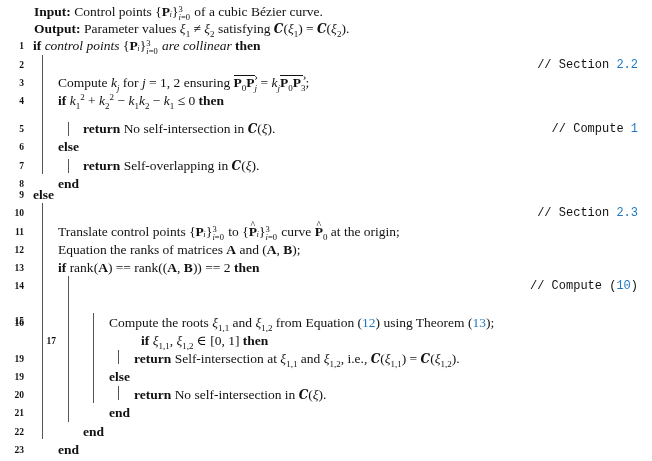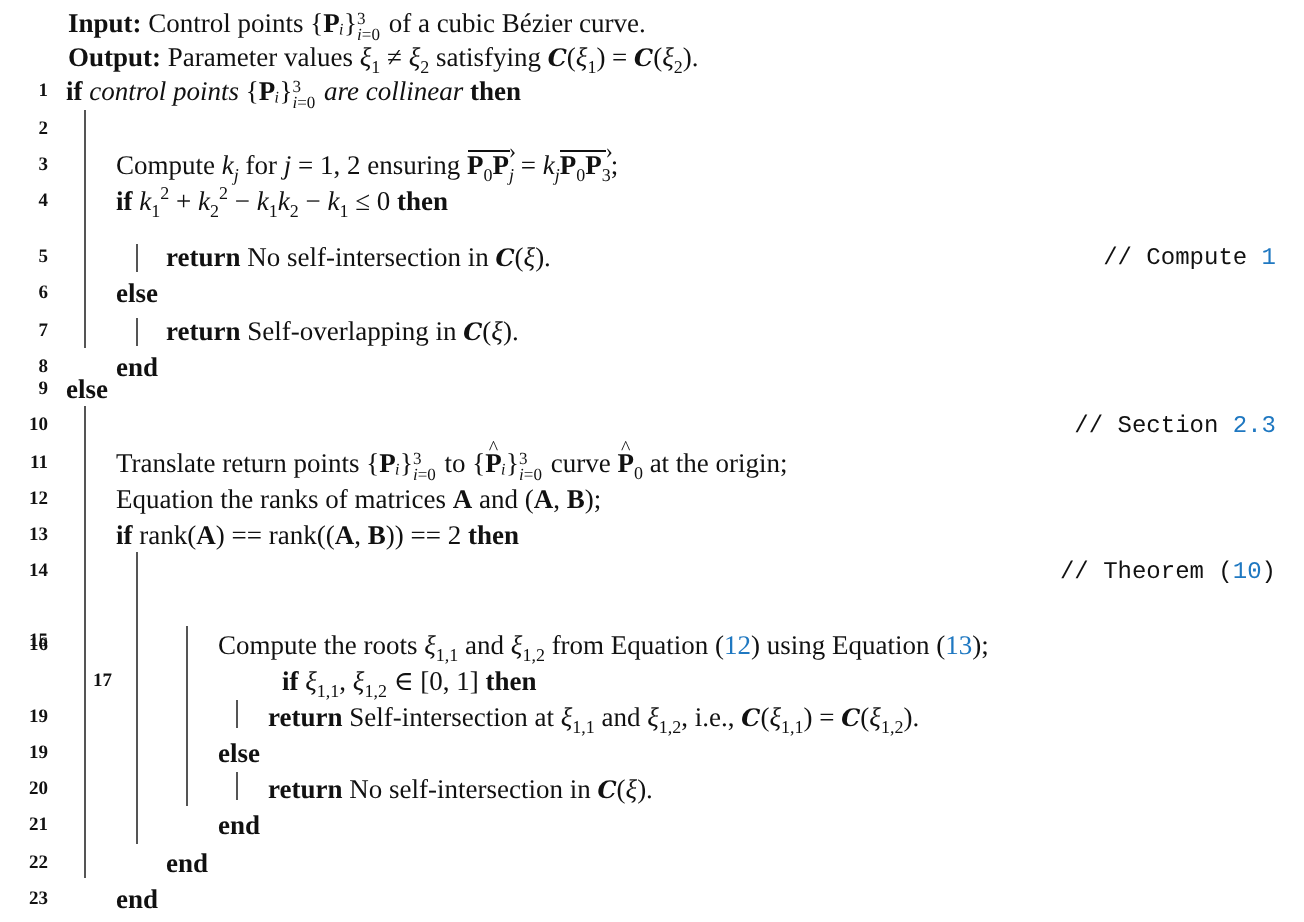--- a/index.html
+++ b/index.html
@@ -46,20 +46,21 @@
 <div class="vbar" style="left:118px; top:350px; height:14px;"></div>
 <div class="vbar" style="left:118px; top:386px; height:14px;"></div>
 
 <div class="line" style="top:37px;">
   <span class="ln">1</span>
   <span class="txt" style="left:33px;"><span class="kw">if</span> <span class="it">control points </span>{<b>P</b><i>ᵢ</i>}<span class="ssup"><span>3</span><span><i>i</i>=0</span></span><span class="it"> are collinear</span> <span class="kw">then</span></span>
 </div>
 
 <div class="line" style="top:56px;">
   <span class="ln">2</span>
+  <span class="cmt"><span>// Section </span><span class="ref">2.2</span></span>
 </div>
 
 <div class="line" style="top:74px;">
   <span class="ln">3</span>
   <span class="txt" style="left:58px;"><span>Compute </span><i>k<sub>j</sub></i><span> for </span><i>j</i><span> = 1, 2 ensuring </span><span class="vec"><b>P</b><sub>0</sub><b>P</b><sub><i>j</i></sub></span> = <i>k<sub>j</sub></i><span class="vec"><b>P</b><sub>0</sub><b>P</b><sub>3</sub></span>;</span>
 </div>
 
 <div class="line" style="top:92px;">
   <span class="ln">4</span>
   <span class="txt" style="left:58px;"><span class="kw">if</span> <i>k</i><sub>1</sub><sup>2</sup> + <i>k</i><sub>2</sub><sup>2</sup> − <i>k</i><sub>1</sub><i>k</i><sub>2</sub> − <i>k</i><sub>1</sub> ≤ 0 <span class="kw">then</span></span>
@@ -91,45 +92,45 @@
   <span class="txt kw" style="left:33px;">else</span>
 </div>
 
 <div class="line" style="top:204px;">
   <span class="ln">10</span>
   <span class="cmt"><span>// Section </span><span class="ref">2.3</span></span>
 </div>
 
 <div class="line" style="top:223px;">
   <span class="ln">11</span>
-  <span class="txt" style="left:58px;"><span>Translate return points </span>{<b>P</b><i>ᵢ</i>}<span class="ssup"><span>3</span><span><i>i</i>=0</span></span><span> to </span>{<span class="hat"><b>P</b></span><i>ᵢ</i>}<span class="ssup"><span>3</span><span><i>i</i>=0</span></span><span> curve </span><span class="hat"><b>P</b></span><sub>0</sub><span> at the origin;</span></span>
+  <span class="txt" style="left:58px;"><span>Translate control points </span>{<b>P</b><i>ᵢ</i>}<span class="ssup"><span>3</span><span><i>i</i>=0</span></span><span> to </span>{<span class="hat"><b>P</b></span><i>ᵢ</i>}<span class="ssup"><span>3</span><span><i>i</i>=0</span></span><span> curve </span><span class="hat"><b>P</b></span><sub>0</sub><span> at the origin;</span></span>
 </div>
 
 <div class="line" style="top:241px;">
   <span class="ln">12</span>
   <span class="txt" style="left:58px;"><span>Equation the ranks of matrices </span><b>A</b><span> and </span>(<b>A</b>, <b>B</b>);</span>
 </div>
 
 <div class="line" style="top:259px;">
   <span class="ln">13</span>
   <span class="txt" style="left:58px;"><span class="kw">if</span> <span>rank</span>(<b>A</b>)<span> == </span><span>rank</span>((<b>A</b>, <b>B</b>))<span> == </span>2 <span class="kw">then</span></span>
 </div>
 
 <div class="line" style="top:277px;">
   <span class="ln">14</span>
-  <span class="cmt"><span>// Theorem (</span><span class="ref">10</span><span>)</span></span>
+  <span class="cmt"><span>// Compute (</span><span class="ref">10</span><span>)</span></span>
 </div>
 
 <div class="line" style="top:312px;">
   <span class="ln">15</span>
 </div>
 
 <div class="line" style="top:314px;">
   <span class="ln">16</span>
-  <span class="txt" style="left:109px;"><span>Compute the roots </span><i>ξ</i><sub>1,1</sub><span> and </span><i>ξ</i><sub>1,2</sub><span> from Equation (</span><span class="ref">12</span><span>) using Equation (</span><span class="ref">13</span><span>);</span></span>
+  <span class="txt" style="left:109px;"><span>Compute the roots </span><i>ξ</i><sub>1,1</sub><span> and </span><i>ξ</i><sub>1,2</sub><span> from Equation (</span><span class="ref">12</span><span>) using Theorem (</span><span class="ref">13</span><span>);</span></span>
 </div>
 
 <div class="line" style="top:332px;margin-left:32px;">
   <span class="ln">17</span>
   <span class="txt" style="left:109px;"><span class="kw">if</span> <i>ξ</i><sub>1,1</sub>, <i>ξ</i><sub>1,2</sub><span> ∈ [0, 1] </span><span class="kw">then</span></span>
 </div>
 
 <div class="line" style="top:350px;">
   <span class="ln">19</span>
   <span class="txt" style="left:134px;"><span class="kw">return</span> <span>Self-intersection at </span><i>ξ</i><sub>1,1</sub><span> and </span><i>ξ</i><sub>1,2</sub><span>, i.e., </span><span class="cal">C</span>(<i>ξ</i><sub>1,1</sub>) = <span class="cal">C</span>(<i>ξ</i><sub>1,2</sub>).</span>

